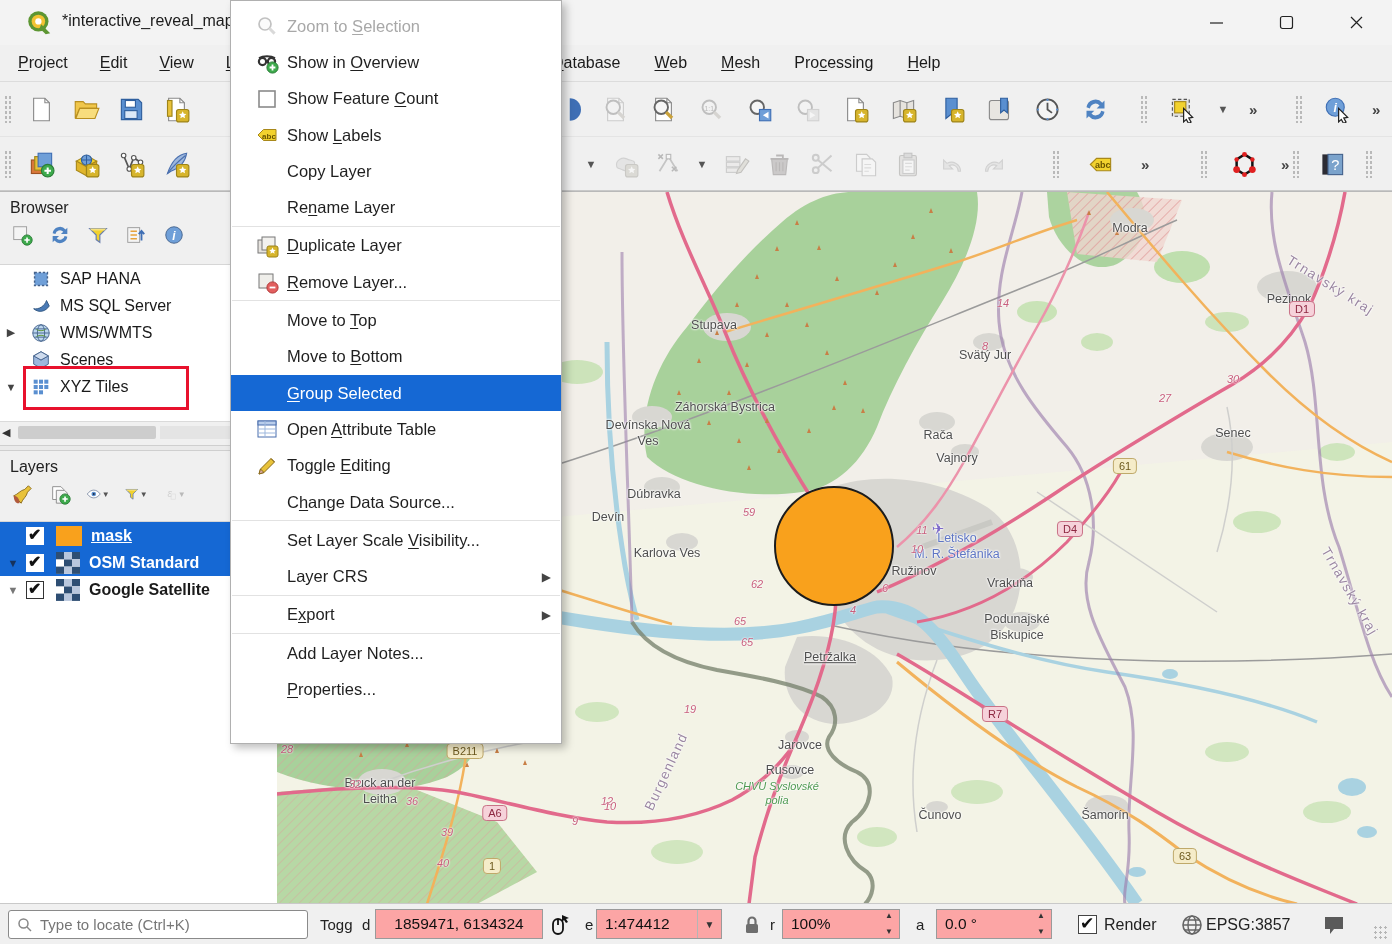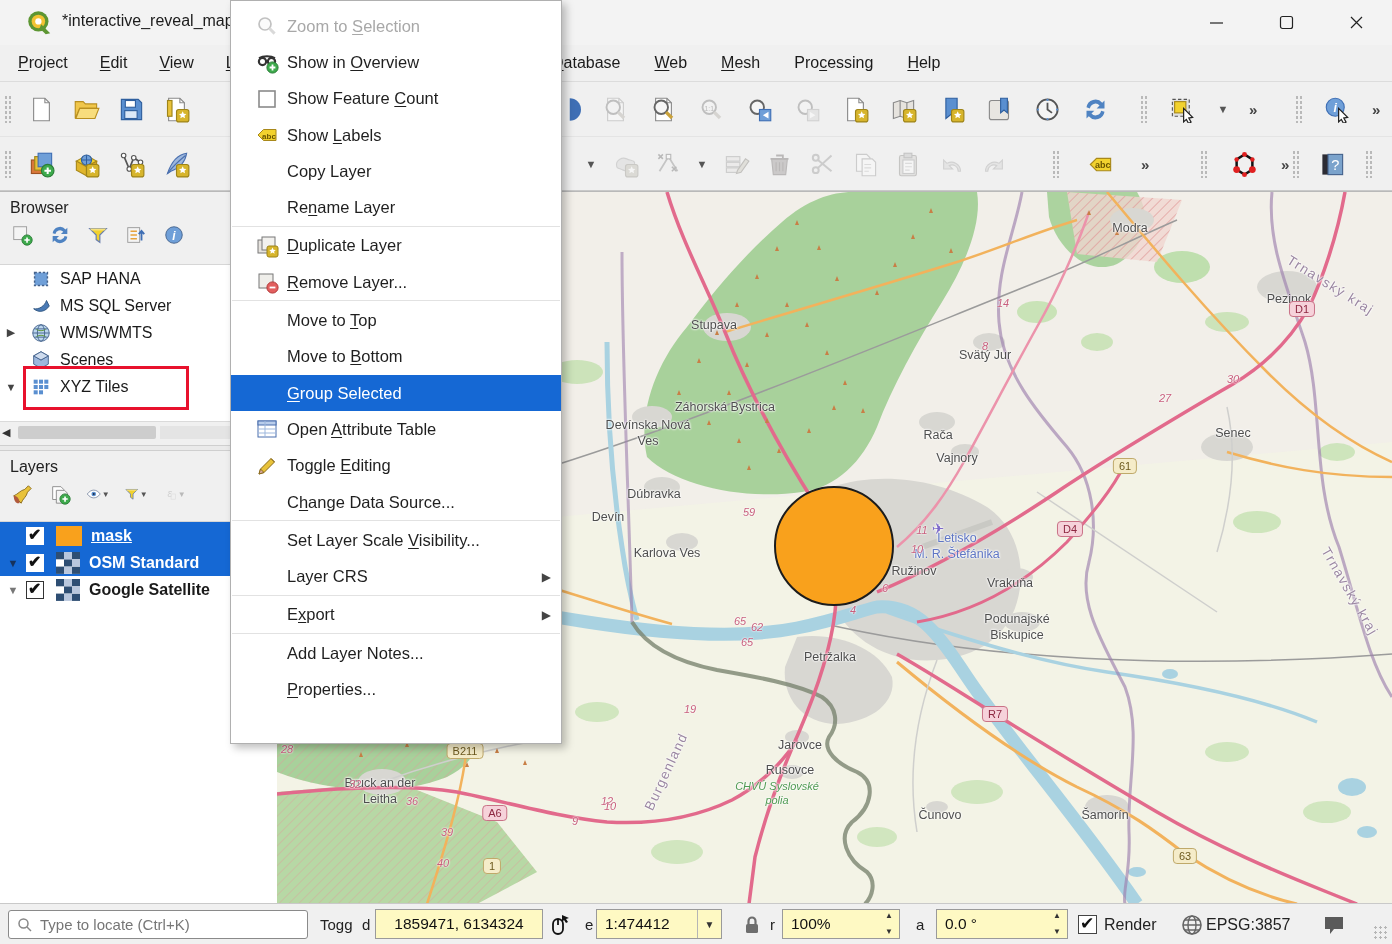--- a/index.html
+++ b/index.html
@@ -92,21 +92,21 @@
   .csep { height:2px; margin:0; position:relative; }
   .csep:after { content:""; position:absolute; left:1px; right:1px; top:0; border-top:1px solid #e2e2e2; }
   #red-box { position:absolute; left:23px; top:366px; width:166px; height:44px; border:3.5px solid #e8112d; z-index:60; }
 
   
   #statusbar { position:absolute; left:0; top:903px; width:1392px; height:41px; background:#f0f0f0; border-top:1px solid #c9c9c9; font-size:15px; }
   .sb { position:absolute; top:0; height:41px; display:flex; align-items:center; }
   .locator { left:8px; width:300px; top:6px; height:29px; background:#fff; border:1px solid #8a8a8a; border-radius:3px; padding-left:8px; gap:7px; color:#767676; }
   .locator svg { width:16px; height:16px; }
   .sb-frag { color:#222; }
-  .sb-box { background:#fef9c3; border:1px solid #9a9a9a; height:30px; top:5px; display:flex; align-items:center; justify-content:center; font-size:15.5px; color:#111; }
+  .sb-box { background:#fca5a5; border:1px solid #9a9a9a; height:30px; top:5px; display:flex; align-items:center; justify-content:center; font-size:15.5px; color:#111; }
   .spin { position:absolute; right:2px; top:2px; width:16px; height:24px; display:flex; flex-direction:column; justify-content:space-between; align-items:center; }
   .spin span { font-size:8px; color:#333; line-height:1; }
   .combo-arrow { position:absolute; right:0; top:0; width:24px; height:28px; border-left:1px solid #b5b5b5; display:flex; align-items:center; justify-content:center; font-size:10px; color:#333; }
   .sb-ico svg { width:24px; height:24px; }
   .sb-chk { width:19px; height:19px; border:1.6px solid #444; background:#fff; position:relative; }
   .sb-chk:after { content:"✔"; position:absolute; left:1px; top:-3px; font-size:17px; color:#111; }
   #resize-grip { position:absolute; right:3px; bottom:3px; width:16px; height:16px;
     background-image:radial-gradient(#b5b5b5 1.2px, transparent 1.3px); background-size:5px 5px; }
 </style>
 </head>
@@ -792,21 +792,21 @@
         <div class="map-label" style="left: 377px; top: 303px;">Dúbravka</div>
         <div class="map-label" style="left: 331px; top: 326px;">Devín</div>
         <div class="map-label" style="left: 390px; top: 362px;">Karlova Ves</div>
         <div class="map-label" style="left: 33px; top: 374px;">ainburg an
 der Donau</div>
         <div class="map-label country" style="left: 118px; top: 399px; transform: translate(-50%, -50%) rotate(-8deg);">Österreich</div>
         <div class="map-label" style="left: 637px; top: 380px;">Ružinov</div>
         <div class="map-label" style="left: 733px; top: 392px;">Vrakuňa</div>
         <div class="map-label" style="left: 740px; top: 436px;">Podunajské
 Biskupice</div>
-        <div class="map-label" style="left: 553px; top: 466px;">Petržalka</div>
+        <div class="map-label" style="left: 553px; top: 466px; text-decoration: underline;">Petržalka</div>
         <div class="map-label" style="left: 523px; top: 554px;">Jarovce</div>
         <div class="map-label" style="left: 513px; top: 579px;">Rusovce</div>
         <div class="map-label" style="left: 663px; top: 624px;">Čunovo</div>
         <div class="map-label" style="left: 828px; top: 624px;">Šamorín</div>
         <div class="map-label" style="left: 103px; top: 600px;">Bruck an der
 Leitha</div>
         <div class="map-label country" style="left: 390px; top: 580px; transform: translate(-50%, -50%) rotate(-65deg);">Burgenland</div>
         <div class="map-label country" style="left: 1053px; top: 94px; transform: translate(-50%, -50%) rotate(32deg);">Trnavský kraj</div>
         <div class="map-label country" style="left: 1072px; top: 400px; transform: translate(-50%, -50%) rotate(60deg);">Trnavský kraj</div>
         <div class="map-label plane" style="left: 661px; top: 337px;">✈</div>
@@ -822,21 +822,21 @@
         <div class="badge secondary" style="left: 848px; top: 274px;">61</div>
         <div class="badge secondary" style="left: 908px; top: 664px;">63</div>
         <div class="badge secondary" style="left: 215px; top: 674px;">1</div>
         <div class="road-num" style="left: 956px; top: 187px;">30</div>
         <div class="road-num" style="left: 888px; top: 206px;">27</div>
         <div class="road-num" style="left: 726px; top: 111px;">14</div>
         <div class="road-num" style="left: 708px; top: 154px;">8</div>
         <div class="road-num" style="left: 645px; top: 338px;">11</div>
         <div class="road-num" style="left: 640px; top: 357px;">10</div>
         <div class="road-num" style="left: 472px; top: 320px;">59</div>
-        <div class="road-num" style="left: 480px; top: 392px; margin-top: 43px;">62</div>
+        <div class="road-num" style="left: 480px; top: 392px;">62</div>
         <div class="road-num" style="left: 463px; top: 429px;">65</div>
         <div class="road-num" style="left: 470px; top: 450px;">65</div>
         <div class="road-num" style="left: 608px; top: 396px;">6</div>
         <div class="road-num" style="left: 576px; top: 418px;">4</div>
         <div class="road-num" style="left: 413px; top: 517px;">19</div>
         <div class="road-num" style="left: 330px; top: 609px;">12</div>
         <div class="road-num" style="left: 333px; top: 614px;">10</div>
         <div class="road-num" style="left: 298px; top: 629px;">9</div>
         <div class="road-num" style="left: 135px; top: 609px;">36</div>
         <div class="road-num" style="left: 78px; top: 592px;">32</div>
@@ -999,21 +999,21 @@
   </div>
   <div class="sb sb-frag" style="left:770px">r</div>
   <div class="sb sb-box" style="left:782px; width:118px; justify-content:flex-start; padding-left:8px">
     <span>100%</span>
     <span class="spin">
         <span>▲</span>
         <span>▼</span>
       </span>
   </div>
   <div class="sb sb-frag" style="left:916px">a</div>
-  <div class="sb sb-box" style="left:936px; width:132px; justify-content:flex-start; padding-left:8px">
+  <div class="sb sb-box" style="left:936px; width:116px; justify-content:flex-start; padding-left:8px">
     <span>0.0 °</span>
     <span class="spin">
         <span>▲</span>
         <span>▼</span>
       </span>
   </div>
   <div class="sb" style="left:1078px">
       <span class="sb-chk"></span>
     </div>
   <div class="sb sb-frag" style="left:1104px; font-size:16px">Render</div>

